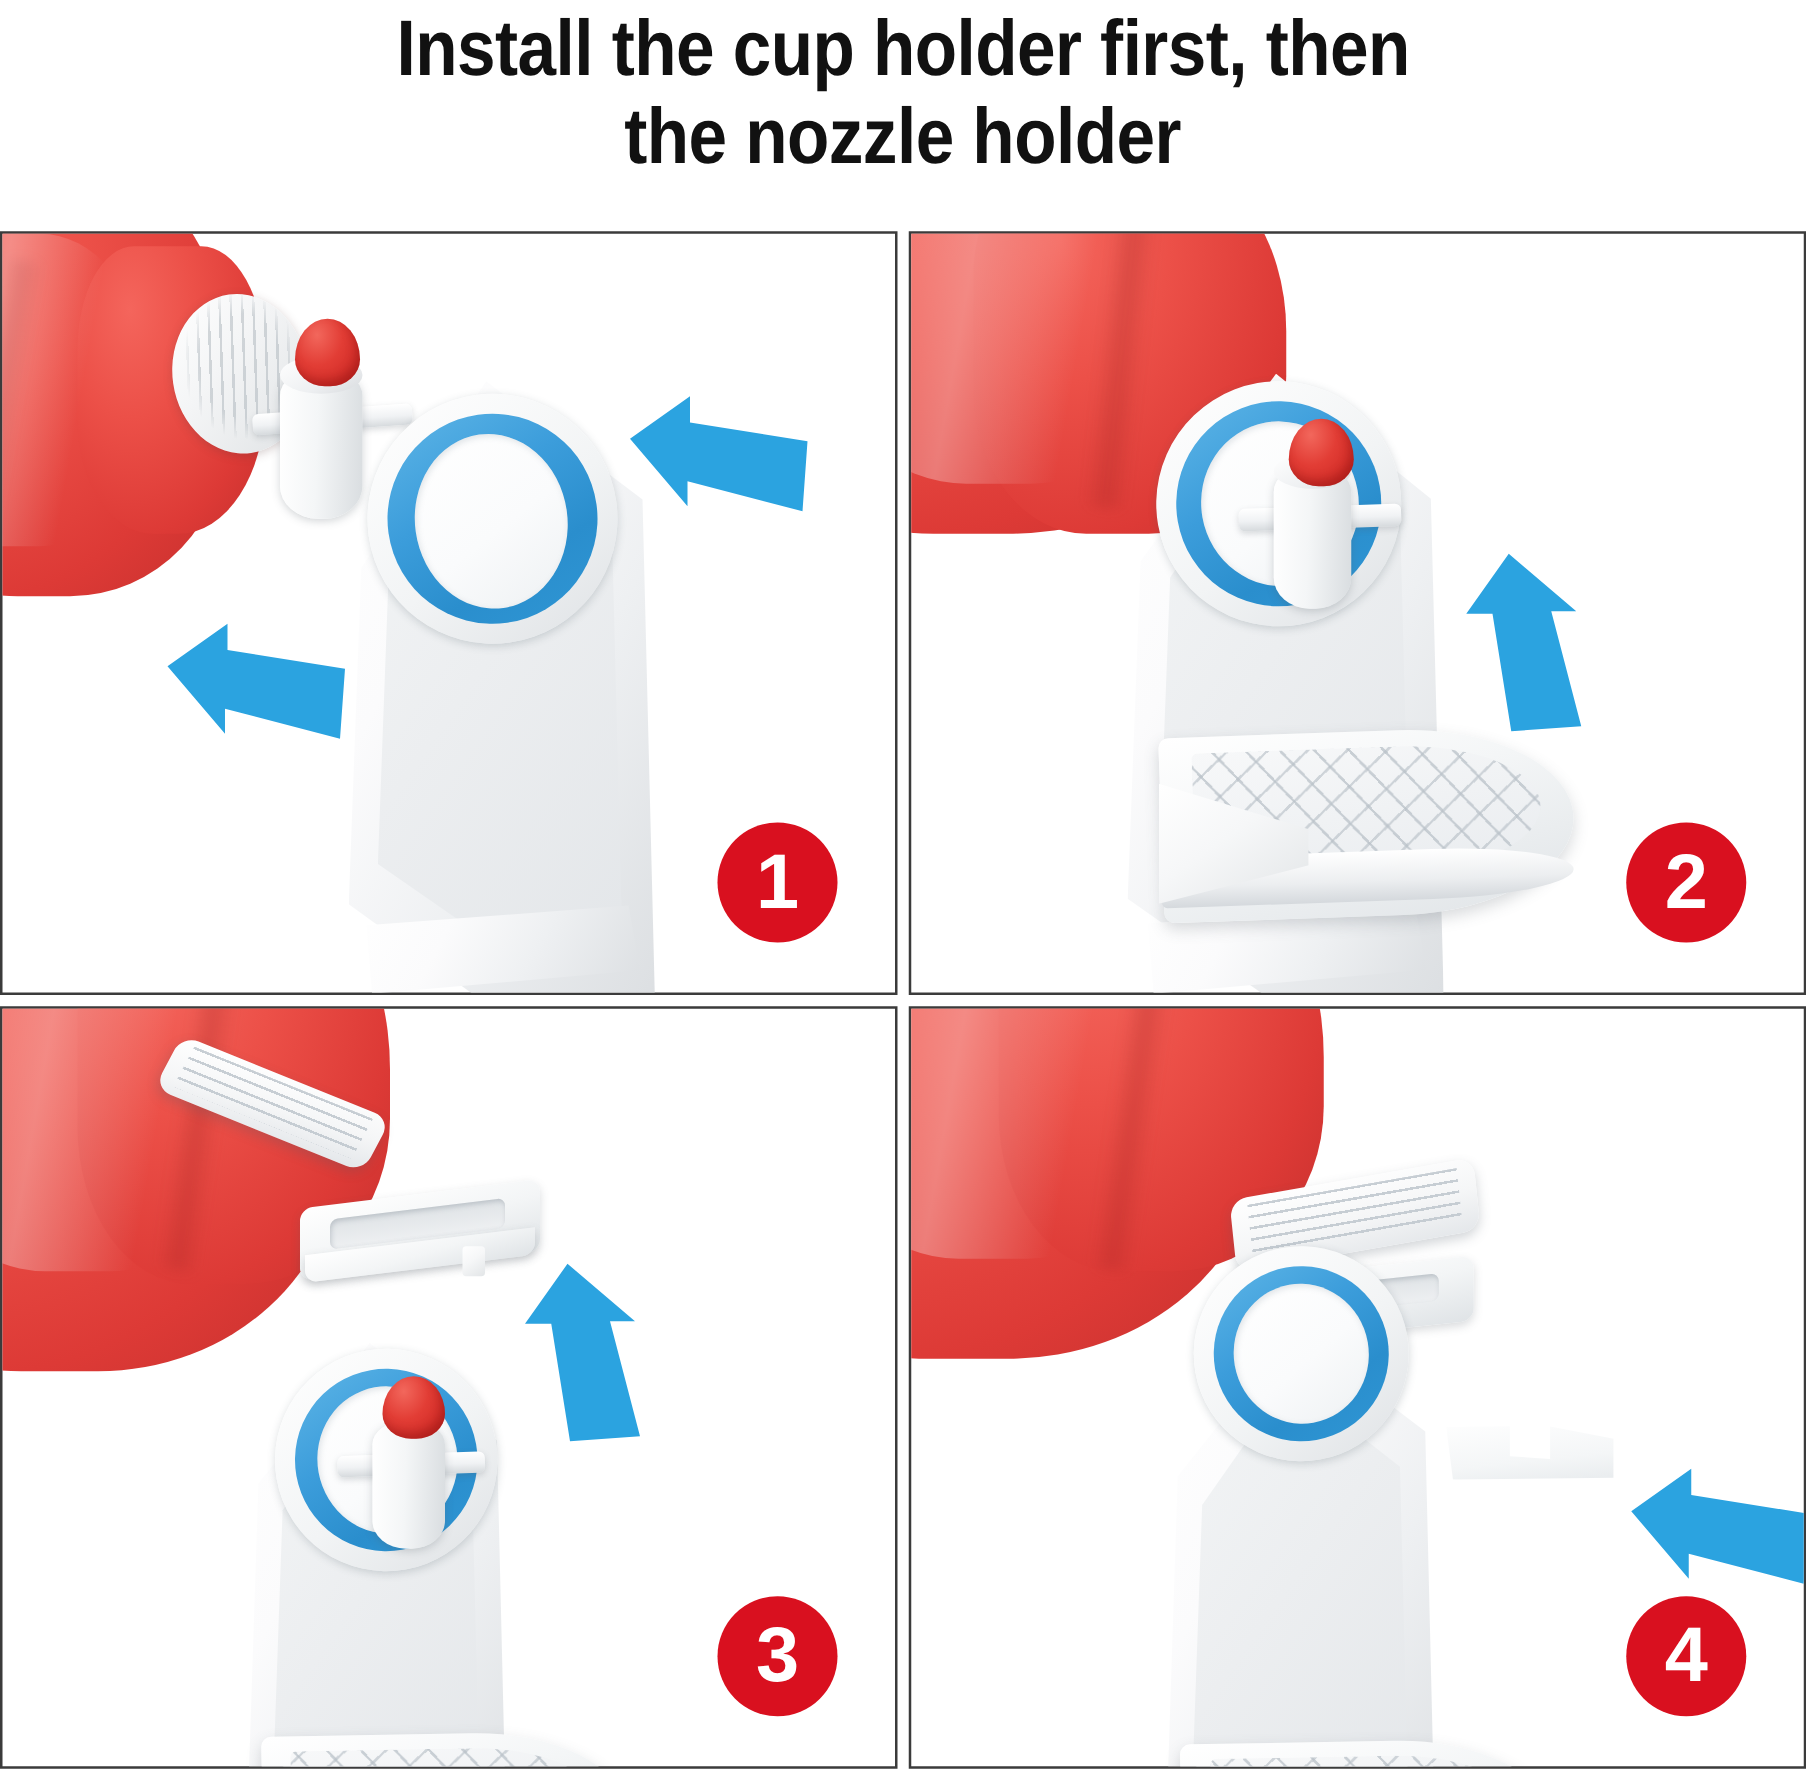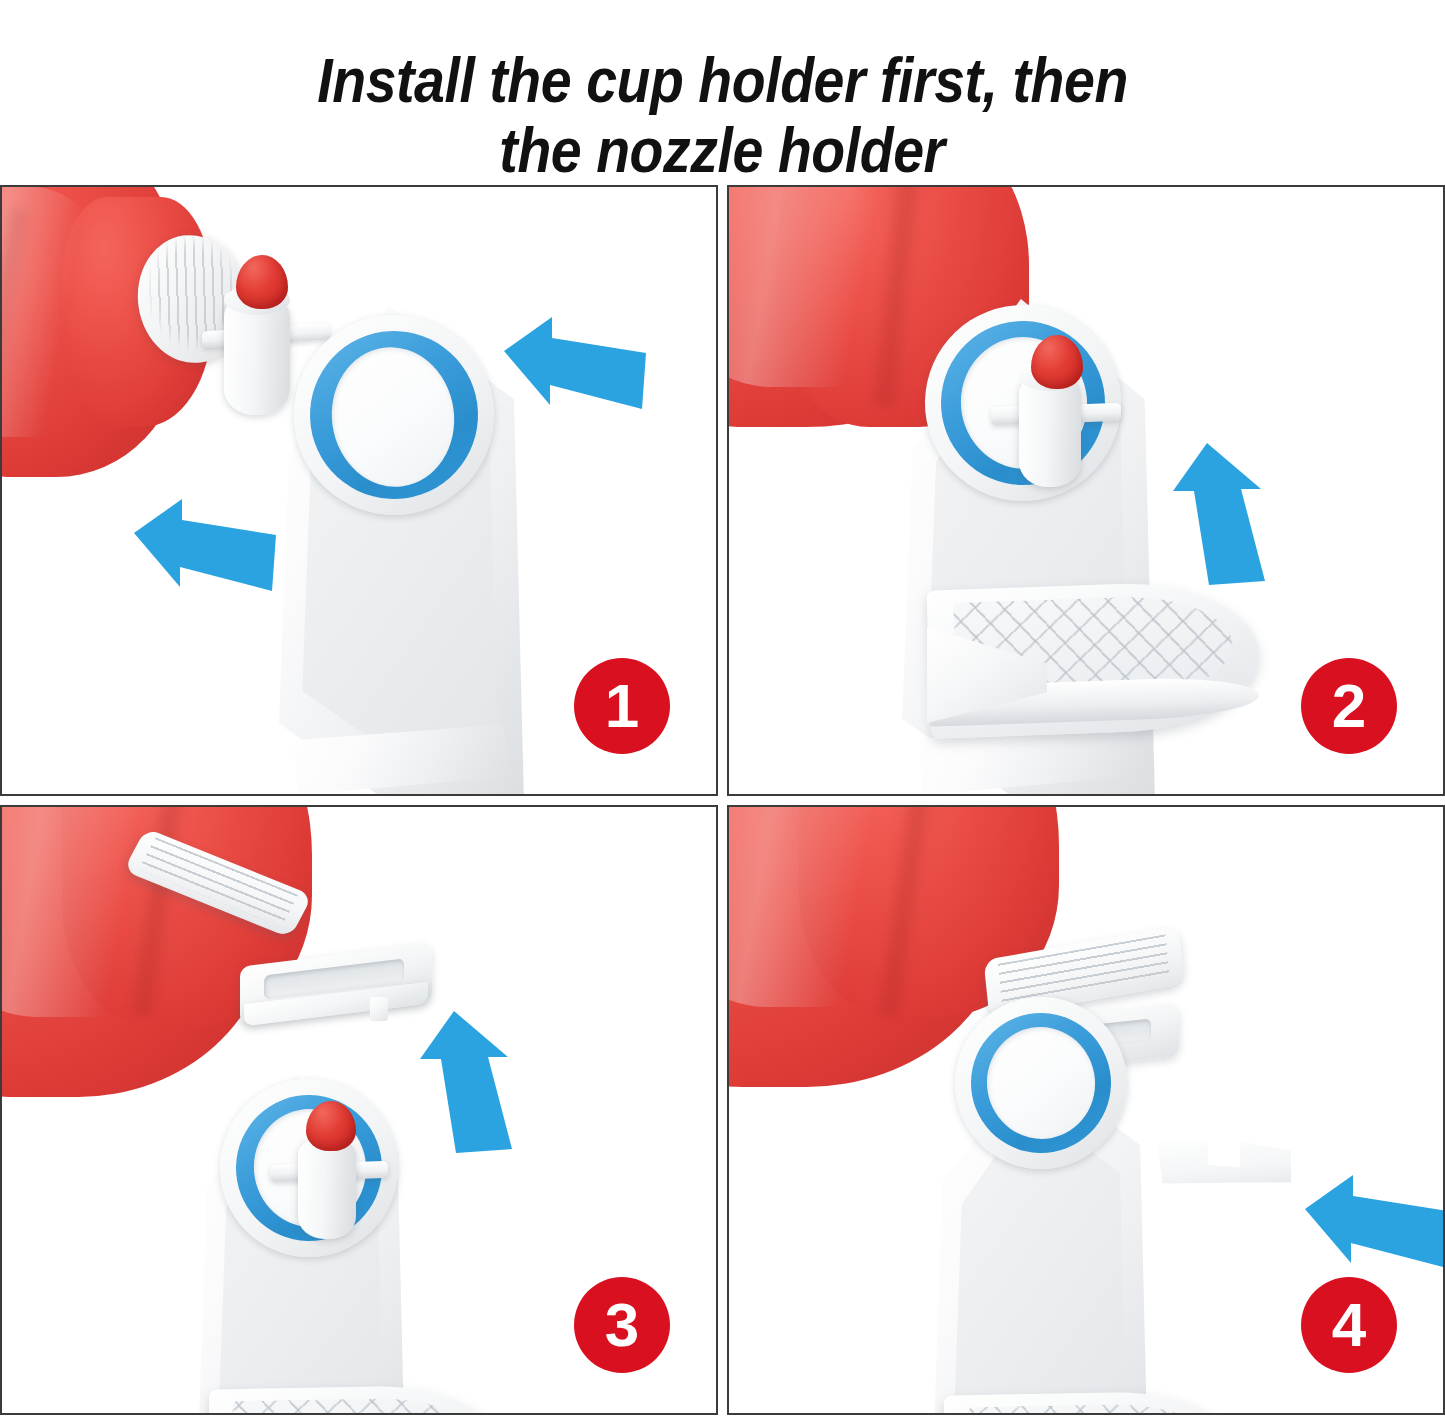--- a/index.html
+++ b/index.html
@@ -6,22 +6,22 @@
   body{
     width:1445px;height:1417px;overflow:hidden;
     font-family:"Liberation Sans", sans-serif;
     -webkit-font-smoothing:antialiased;
   }
   #page{position:relative;width:1445px;height:1417px;background:#fff;}
 
   
   .title-wrap{
     position:absolute;left:0;top:0;width:1445px;height:185px;
-    display:flex;flex-direction:column;align-items:center;justify-content:flex-end;
-    padding-top:4px;box-sizing:border-box;font-style:italic;
+    display:flex;flex-direction:column;align-items:center;justify-content:flex-start;
+    padding-top:4px;box-sizing:border-box;
   }
   .title-line{
     font-family:"Liberation Sans", sans-serif;
     font-weight:bold;
     font-size:63px;
     line-height:70px;
     letter-spacing:-0.5px;
     color:#111111;
     text-align:center;
     transform:scaleX(0.88);

